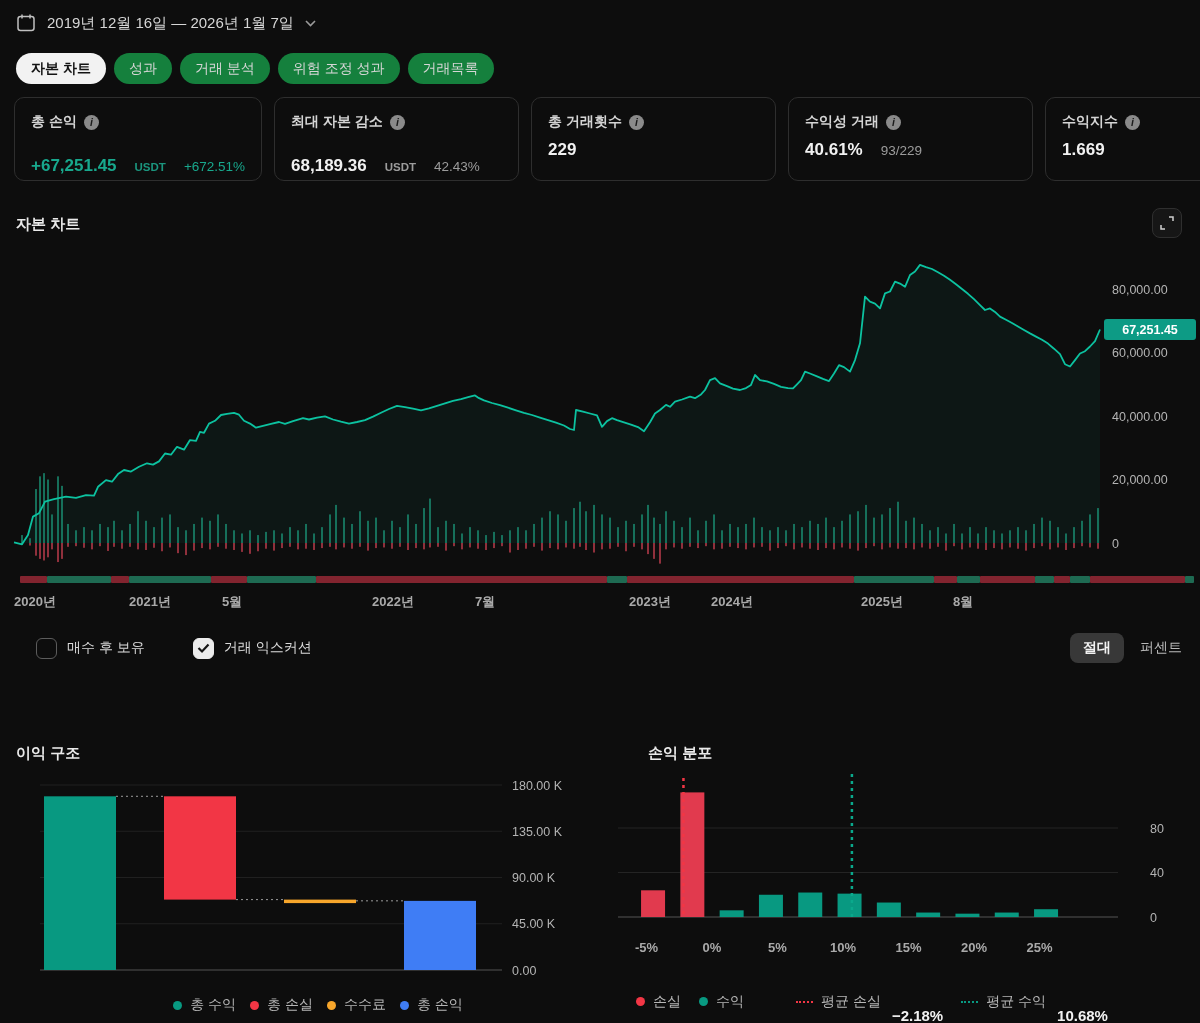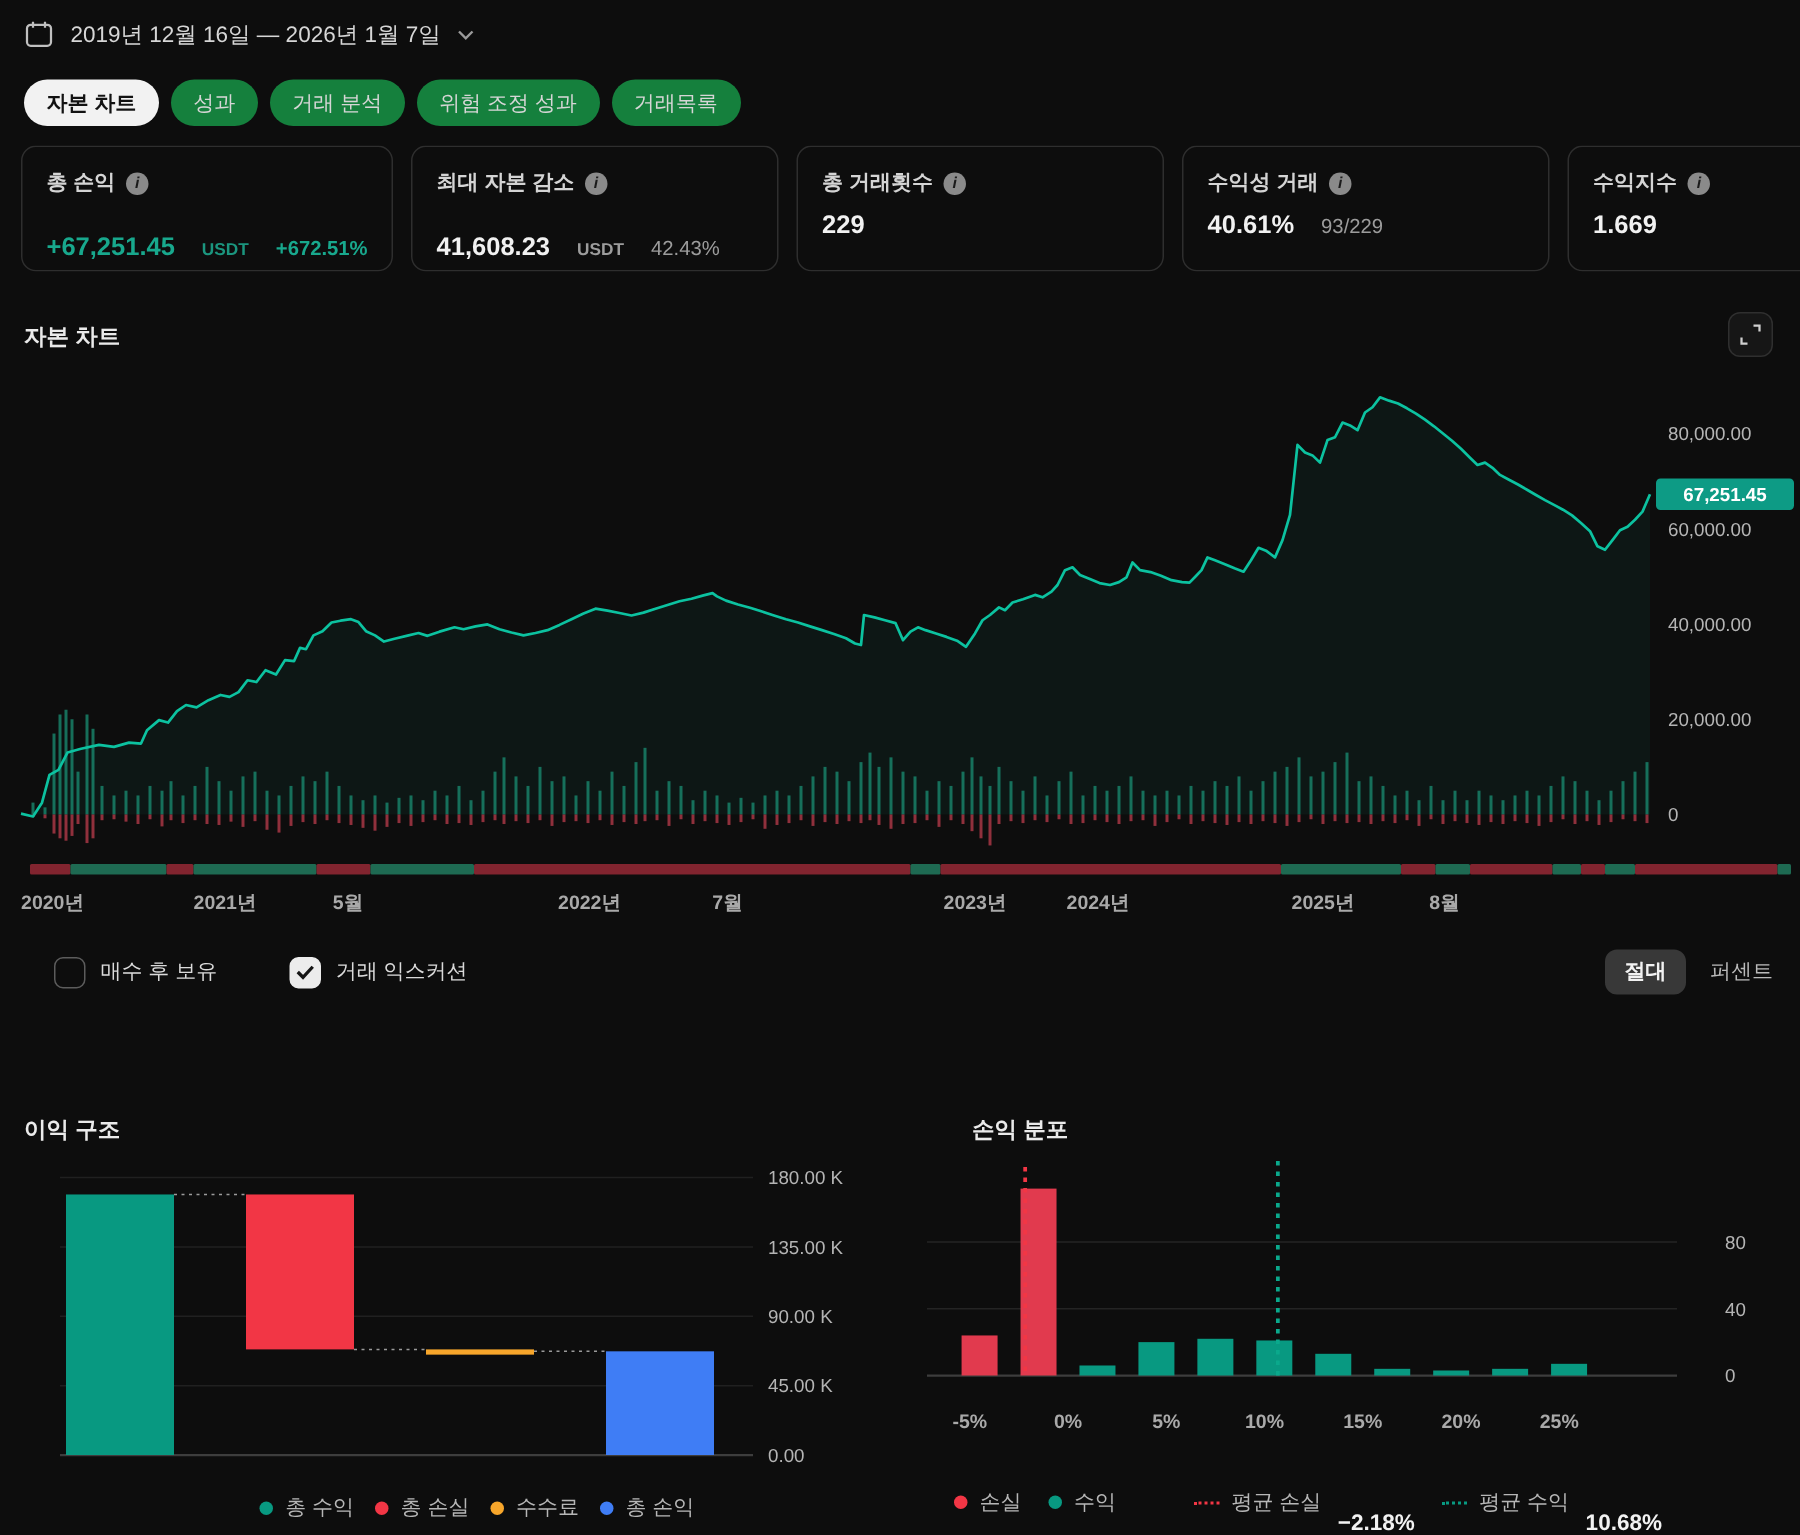--- a/index.html
+++ b/index.html
@@ -30,21 +30,21 @@
   .card-label { display:flex; align-items:center; gap:7px; font-size:14px; color:#d4d4d4; font-weight:600; }
   .info-i { width:15px; height:15px; border-radius:50%; background:#8a8a8a; color:#1b1b1b; flex:0 0 15px;
             font-size:10.5px; font-weight:700; font-style:italic; display:inline-flex;
             align-items:center; justify-content:center; cursor:pointer; }
   .card-value-row { margin-top:9px; display:flex; align-items:baseline; gap:18px; }
   .v-main { font-size:17px; font-weight:700; color:#f1f1f1; }
   .v-unit { font-size:11.5px; color:#9c9c9c; font-weight:600;margin-top:21px; }
   .v-extra { font-size:13.5px; color:#9c9c9c; }
   .card.pos .v-main { color:#18a88d; }
   .card.pos .v-unit { color:#1b957e; }
-  .card.pos .v-extra { color:#18a88d;font-weight:bold; }
+  .card.pos .v-extra { color:#18a88d; }
 
   .section-title { position:absolute; font-size:15px; font-weight:700; color:#eaeaea; }
   #t-equity { top:215px; left:16px; }
   #t-profit { top:744px; left:16px; }
   #t-dist   { top:744px; left:648px; }
 
   .expand-btn { position:absolute; top:208px; right:18px; width:30px; height:30px;
                 border:1px solid #2f2f2f; border-radius:8px; display:flex; align-items:center;
                 justify-content:center; cursor:pointer; background:#161616; }
 
@@ -114,21 +114,21 @@
       <span class="v-unit">USDT</span>
       <span class="v-extra">+672.51%</span>
     </div>
   </div>
   <div class="card">
     <div class="card-label">
         <span>최대 자본 감소</span>
         <span class="info-i">i</span>
       </div>
     <div class="card-value-row">
-      <span class="v-main">41,608.23</span>
+      <span class="v-main">68,189.36</span>
       <span class="v-unit">USDT</span>
       <span class="v-extra">42.43%</span>
     </div>
   </div>
   <div class="card">
     <div class="card-label">
         <span>총 거래횟수</span>
         <span class="info-i">i</span>
       </div>
     <div class="card-value-row">

